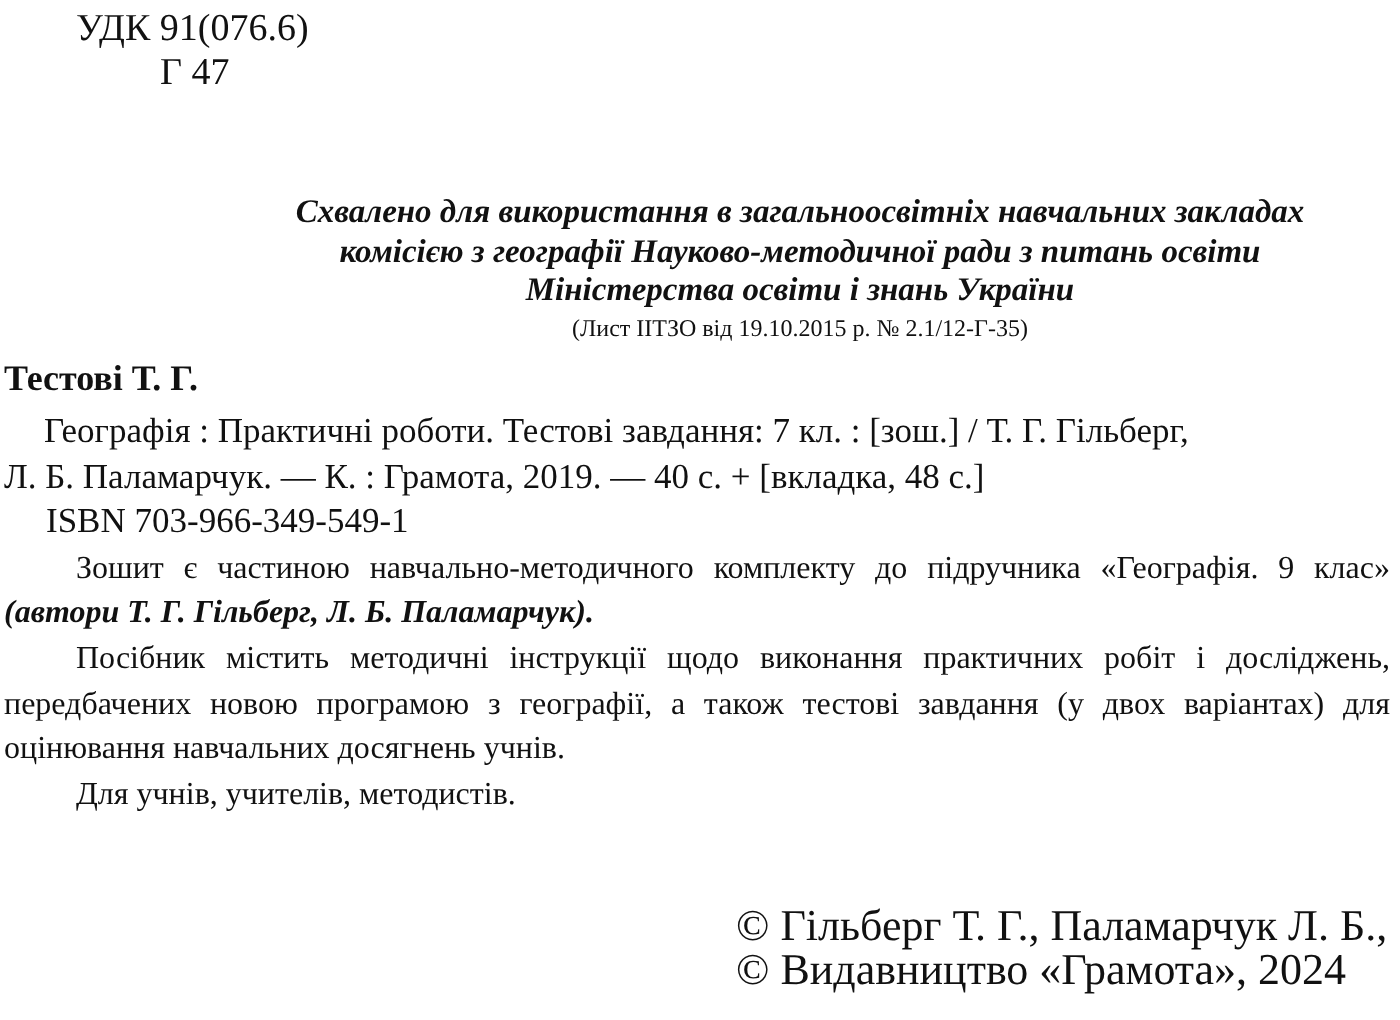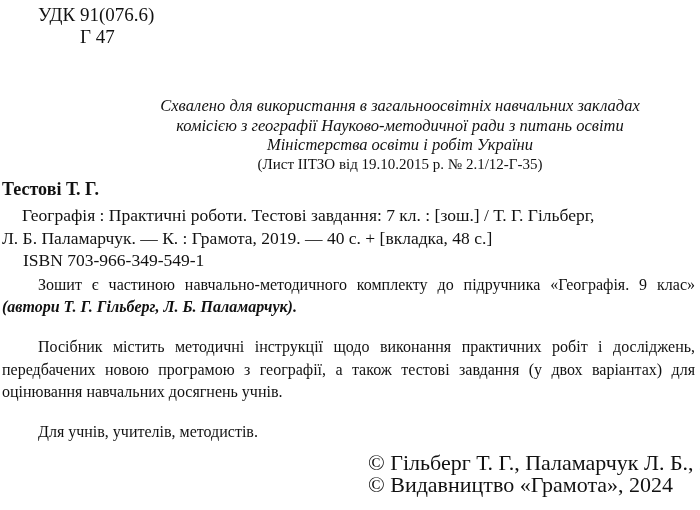--- a/index.html
+++ b/index.html
@@ -6,48 +6,48 @@
   body {
     width: 700px; height: 510px; position: relative; overflow: hidden;
     font-family: "Liberation Serif", serif; color: #111;
   }
   .udk { position: absolute; left: 21px; top: 4px; font-size: 19px; font-weight: normal; line-height: 22px; margin-left: 17px; }
   .udk .l2 { display: block; padding-left: 42px; }
   .approval {
     position: absolute; left: 100px; width: 600px; top: 96px; text-align: center;
     font-size: 16.5px; line-height: 19.5px;
   }
-  .approval .it { font-style: italic; font-weight: normal; display: block; }
-  .approval .lst { display: block; font-size: 15px; }
+  .approval .it { font-style: italic; font-weight: bold; display: block; }
+  .approval .lst { display: block; font-size: 12px; }
   .author { position: absolute; left: 2px; top: 179px; font-size: 18px; font-weight: bold; }
   .biblio { position: absolute; left: 2px; top: 204px; width: 690px; font-size: 17.5px; line-height: 23px; }
   .biblio .ind { padding-left: 20px; }
   .isbn { position: absolute; left: 23px; top: 250px; font-size: 17.5px; }
   .body-text {
     position: absolute; left: 2px; top: 274px; width: 693px; font-size: 16px; line-height: 22.2px;
     text-align: justify;
   }
   .body-text p { margin: 0; text-indent: 36px; }
-  .body-text .sp { margin-top: 18px; }
+  .body-text .sp { margin-top: 1px; }
   .ital { font-style: italic; font-weight: bold; margin-top: 28px; }
   .copy { position: absolute; left: 368px; top: 452px; font-size: 22px; line-height: 22px; }
   .copy div { white-space: nowrap; }
 </style>
 </head>
 <body>
 
 <div class="udk">
   <span>УДК 91(076.6)</span>
   <span class="l2">Г 47</span>
 </div>
 
 <div class="approval">
   <span class="it">Схвалено для використання в загальноосвітніх навчальних закладах</span>
   <span class="it">комісією з географії Науково-методичної ради з питань освіти</span>
-  <span class="it">Міністерства освіти і робіт України</span>
+  <span class="it">Міністерства освіти і знань України</span>
   <span class="lst">(Лист ІІТЗО від 19.10.2015 р. № 2.1/12-Г-35)</span>
 </div>
 
 <div class="author">Тестові Т. Г.</div>
 
 <div class="biblio">
   <div class="ind">Географія : Практичні роботи. Тестові завдання: 7 кл. : [зош.] / Т. Г. Гільберг,</div>
   <div>Л. Б. Паламарчук. — К. : Грамота, 2019. — 40 с. + [вкладка, 48 с.]</div>
 </div>
 

